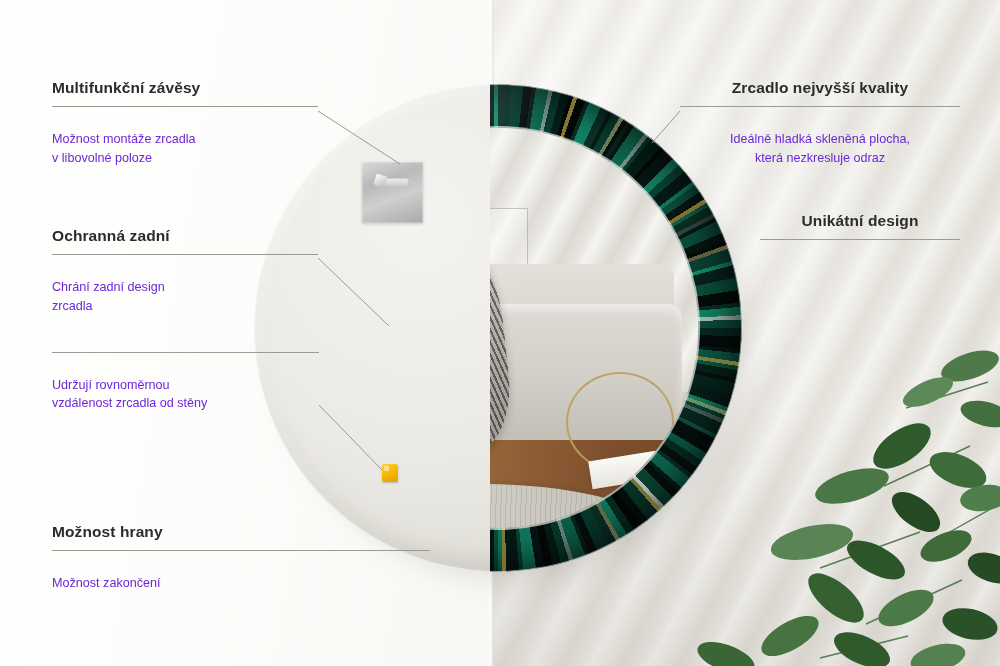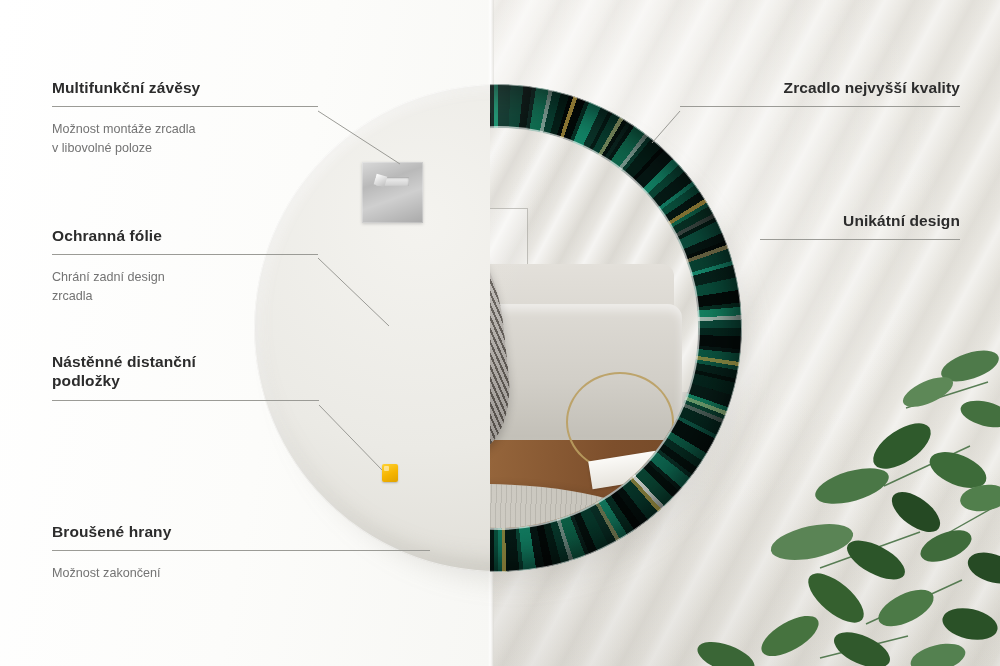--- a/index.html
+++ b/index.html
@@ -220,23 +220,23 @@
   .plant svg{width:100%;height:100%;display:block;}
 
   
   .callout{position:absolute;}
   .callout .title{
     font-size:15.5px;font-weight:bold;color:#2c2c2c;letter-spacing:.1px;line-height:1.25;
     margin:0 0 9px 0;white-space:pre-line;
   }
   .callout .rule{height:1px;background:#9b9b96;width:100%;}
   .callout .desc{
-    font-size:12.6px;color:#737373;line-height:1.45;margin-top:13px;white-space:pre-line;
-  }
-  .callout.right{text-align:right;}
+    font-size:12.6px;color:#6d28d9;line-height:1.45;margin-top:23px;white-space:pre-line;
+  }
+  .callout.right{text-align:center;}
 
   .c1{left:52px;top:78px;width:266px;}
   .c2{left:52px;top:226px;width:266px;}
   .c3{left:52px;top:352px;width:267px;}
   .c4{left:52px;top:522px;width:378px;}
   .r1{right:40px;top:78px;width:280px;}
   .r2{right:40px;top:211px;width:200px;}
 
   .lines{position:absolute;left:0;top:0;width:1000px;height:666px;pointer-events:none;}
 </style>
@@ -304,41 +304,43 @@
   </svg>
 
   <div class="callout c1">
     <div class="title">Multifunkční závěsy</div>
     <div class="rule"></div>
     <div class="desc">Možnost montáže zrcadla
 v libovolné poloze</div>
   </div>
 
   <div class="callout c2">
-    <div class="title">Ochranná fólie</div>
+    <div class="title">Ochranná zadní</div>
     <div class="rule"></div>
     <div class="desc">Chrání zadní design
 zrcadla</div>
   </div>
 
   <div class="callout c3">
-    <div class="title">Nástěnné distanční
-podložky</div>
-    <div class="rule"></div>
+    <div class="rule"></div>
+    <div class="desc">Udržují rovnoměrnou
+vzdálenost zrcadla od stěny</div>
   </div>
 
   <div class="callout c4">
-    <div class="title">Broušené hrany</div>
+    <div class="title">Možnost hrany</div>
     <div class="rule"></div>
     <div class="desc">Možnost zakončení</div>
   </div>
 
   <div class="callout right r1">
     <div class="title">Zrcadlo nejvyšší kvality</div>
     <div class="rule"></div>
+    <div class="desc">Ideálně hladká skleněná plocha,
+která nezkresluje odraz</div>
   </div>
 
   <div class="callout right r2">
     <div class="title">Unikátní design</div>
     <div class="rule"></div>
   </div>
 
   <div class="plant">
     <svg viewBox="0 0 330 330">
       <g stroke="#3f6b3c" stroke-width="1.4" fill="none" opacity=".85">

